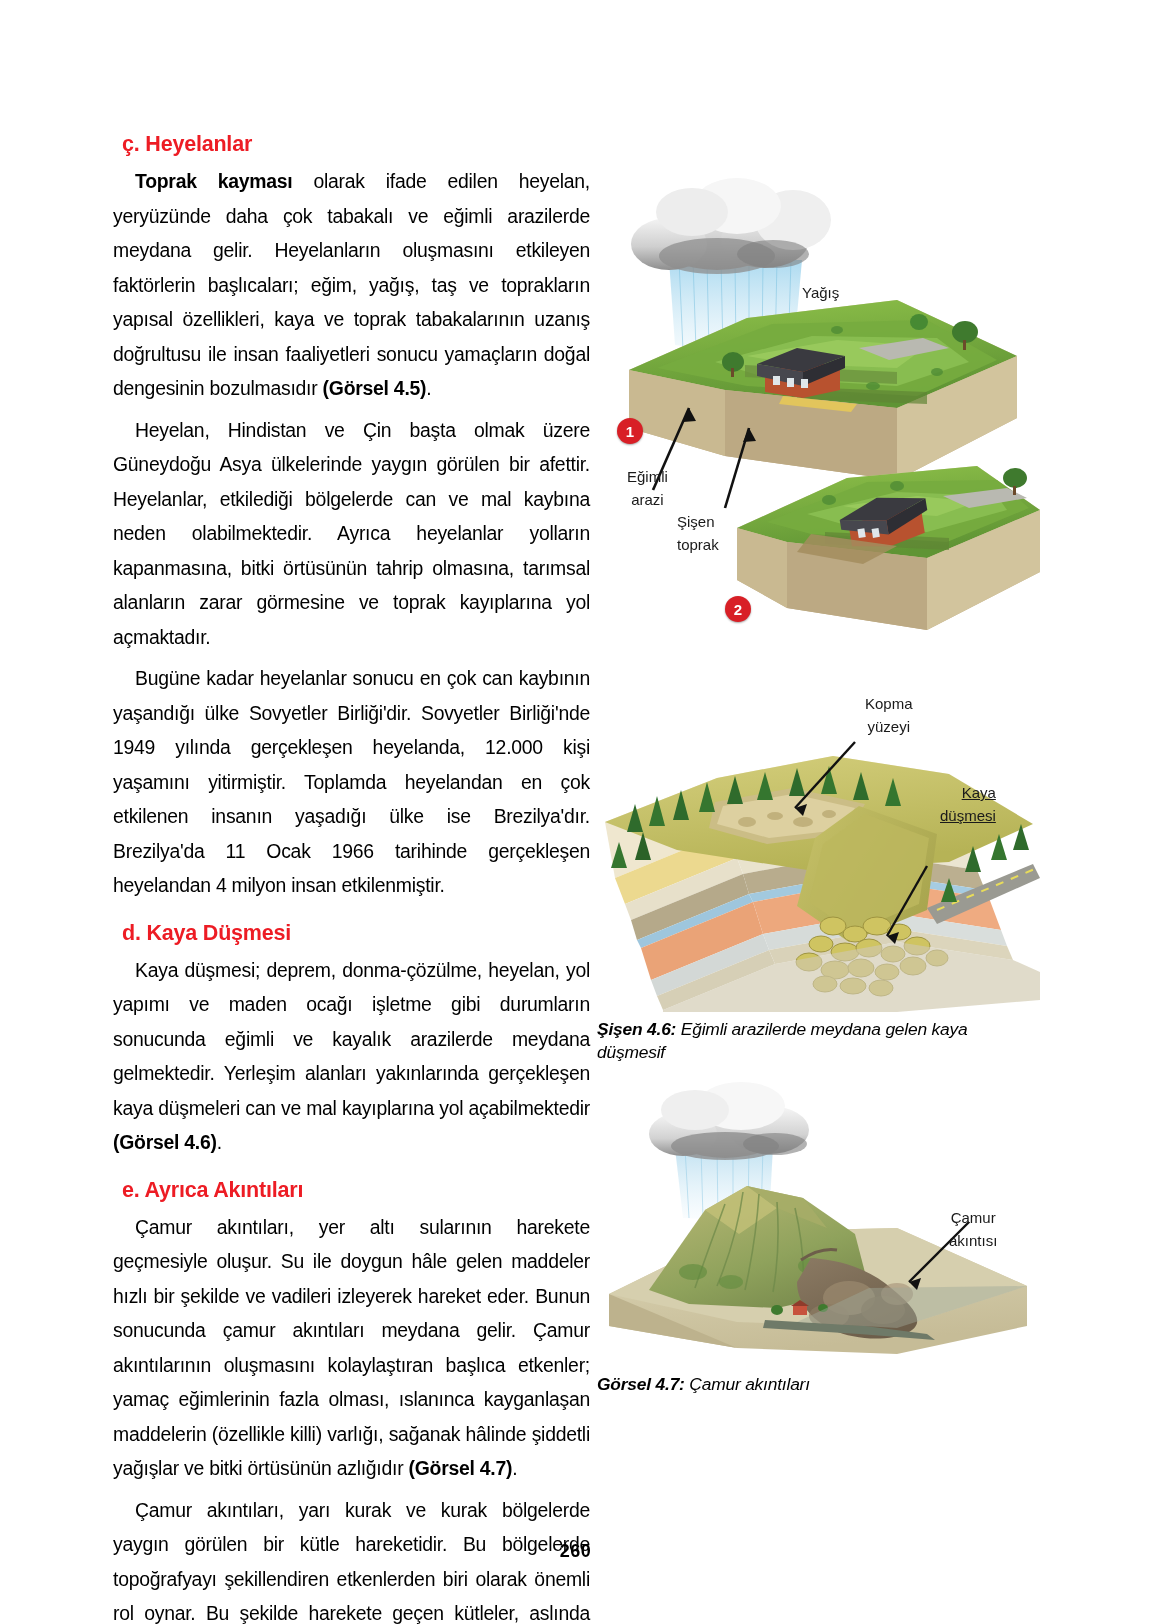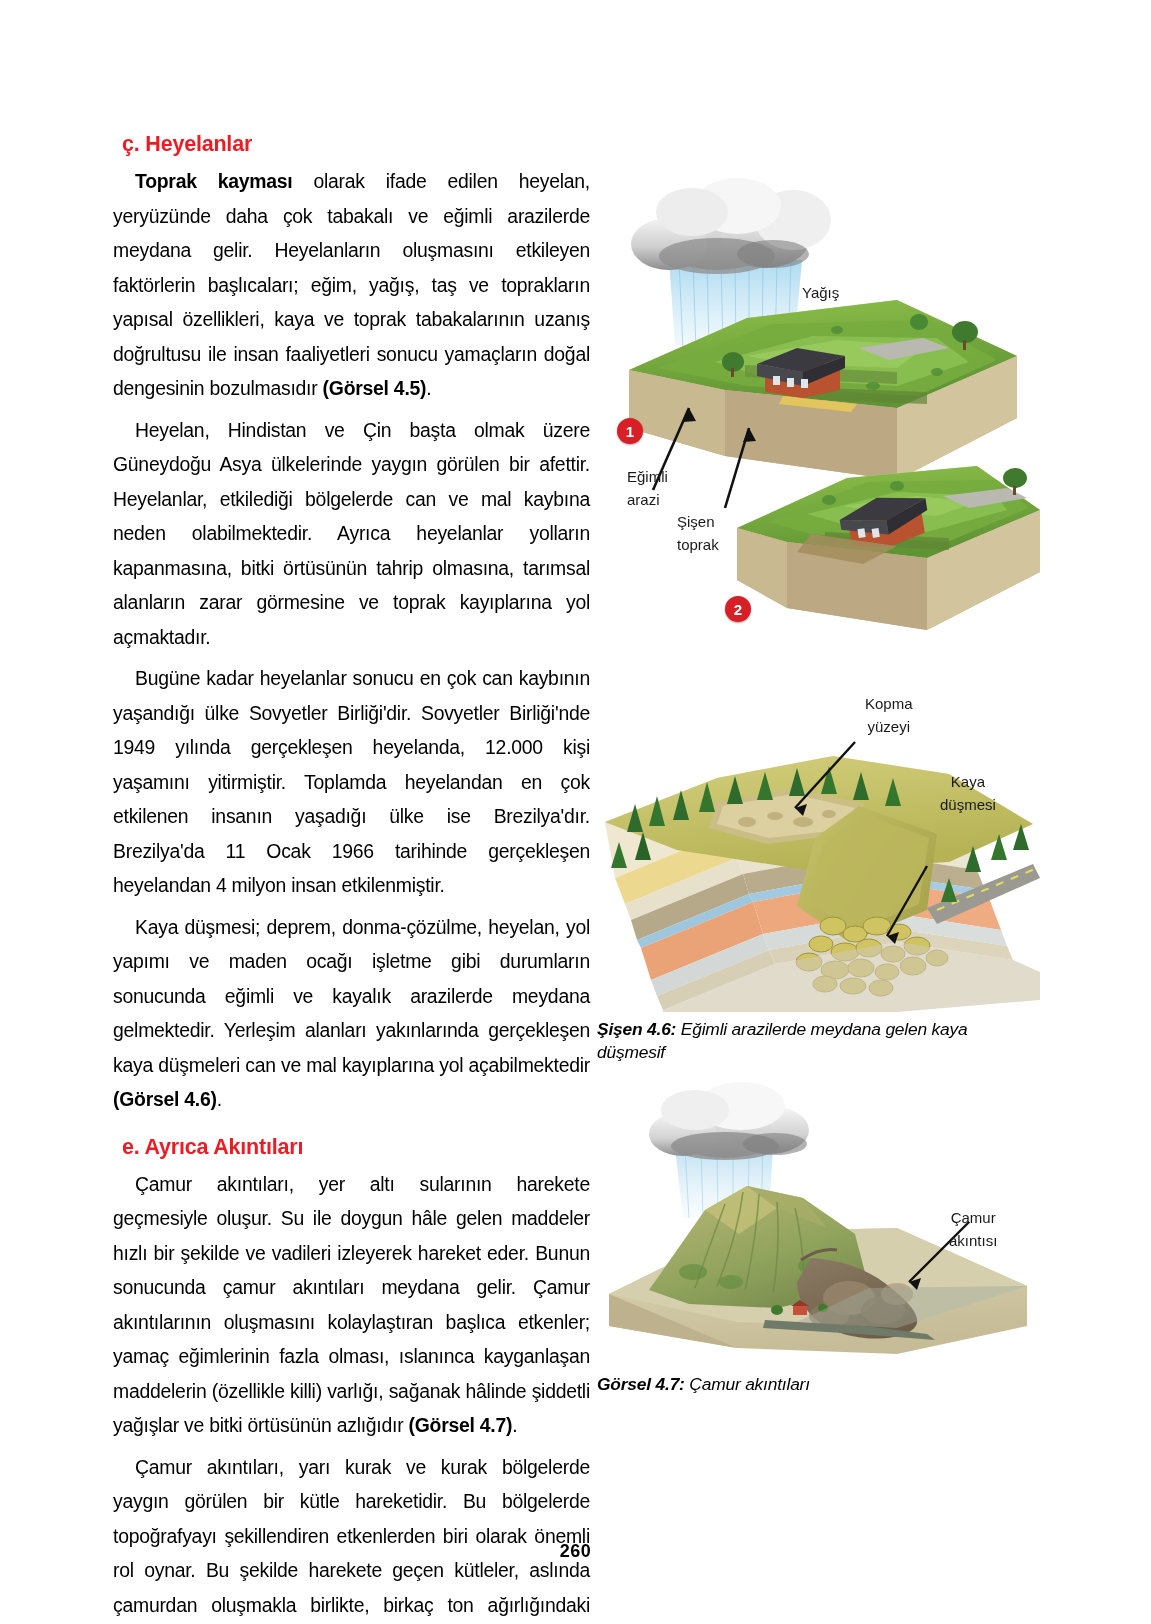--- a/index.html
+++ b/index.html
@@ -98,20 +98,21 @@
   <div class="col-left">
 
     <h2 class="section-head">ç. Heyelanlar</h2>
 
     <p class="body"><b>Toprak kayması</b><span> olarak ifade edilen heyelan, yeryüzünde daha çok tabakalı ve eğimli arazilerde meydana gelir. Heyelanların oluşmasını etkileyen faktörlerin başlıcaları; eğim, yağış, taş ve toprakların yapısal özellikleri, kaya ve toprak tabakalarının uzanış doğrultusu ile insan faaliyetleri sonucu yamaçların doğal dengesinin bozulmasıdır </span><b>(Görsel 4.5)</b><span>.</span></p>
 
     <p class="body">Heyelan, Hindistan ve Çin başta olmak üzere Güneydoğu Asya ülkelerinde yaygın görülen bir afettir. Heyelanlar, etkilediği bölgelerde can ve mal kaybına neden olabilmektedir. Ayrıca heyelanlar yolların kapanmasına, bitki örtüsünün tahrip olmasına, tarımsal alanların zarar görmesine ve toprak kayıplarına yol açmaktadır.</p>
 
     <p class="body">Bugüne kadar heyelanlar sonucu en çok can kaybının yaşandığı ülke Sovyetler Birliği'dir. Sovyetler Birliği'nde 1949 yılında gerçekleşen heyelanda, 12.000 kişi yaşamını yitirmiştir. Toplamda heyelandan en çok etkilenen insanın yaşadığı ülke ise Brezilya'dır. Brezilya'da 11 Ocak 1966 tarihinde gerçekleşen heyelandan 4 milyon insan etkilenmiştir.</p>
 
+    <h2 class="section-head spaced">d. Kaya Düşmesi</h2>
 
     <p class="body"><span>Kaya düşmesi; deprem, donma-çözülme, heyelan, yol yapımı ve maden ocağı işletme gibi durumların sonucunda eğimli ve kayalık arazilerde meydana gelmektedir. Yerleşim alanları yakınlarında gerçekleşen kaya düşmeleri can ve mal kayıplarına yol açabilmektedir </span><b>(Görsel 4.6)</b><span>.</span></p>
 
     <h2 class="section-head spaced">e. Ayrıca Akıntıları</h2>
 
     <p class="body"><span>Çamur akıntıları, yer altı sularının harekete geçmesiyle oluşur. Su ile doygun hâle gelen maddeler hızlı bir şekilde ve vadileri izleyerek hareket eder. Bunun sonucunda çamur akıntıları meydana gelir. Çamur akıntılarının oluşmasını kolaylaştıran başlıca etkenler; yamaç eğimlerinin fazla olması, ıslanınca kayganlaşan maddelerin (özellikle killi) varlığı, sağanak hâlinde şiddetli yağışlar ve bitki örtüsünün azlığıdır </span><b>(Görsel 4.7)</b><span>.</span></p>
 
     <p class="body">Çamur akıntıları, yarı kurak ve kurak bölgelerde yaygın görülen bir kütle hareketidir. Bu bölgelerde topoğrafyayı şekillendiren etkenlerden biri olarak önemli rol oynar. Bu şekilde harekete geçen kütleler, aslında çamurdan oluşmakla birlikte, birkaç ton ağırlığındaki kayaları da beraberinde sürükleyebilir.</p>
   </div>
 
@@ -233,21 +234,21 @@
 
           <g stroke="#111" stroke-width="2.6" fill="none">
             <line x1="56" y1="330" x2="92" y2="248"></line>
             <line x1="128" y1="348" x2="152" y2="268"></line>
           </g>
           <polygon points="92,248 86,262 99,261" fill="#111"></polygon>
           <polygon points="152,268 146,282 159,281" fill="#111"></polygon>
         </svg>
 
         <span class="fig-label" style="left:205px; top:121px;">Yağış</span>
-        <span class="fig-label" style="left:30px; top:305px; ">Eğimli
+        <span class="fig-label" style="left:30px; top:305px; text-align:center;">Eğimli
 arazi</span>
         <span class="fig-label" style="left:80px; top:350px; text-align:left;">Şişen
 toprak</span>
 
         <span class="badge" style="left:20px; top:258px;">1</span>
         <span class="badge" style="left:128px; top:436px;">2</span>
       </div>
     </div>
 
     <div class="figure" style="margin-top:22px;">
@@ -358,21 +359,21 @@
           <g stroke="#111" stroke-width="2.4" fill="none">
             <line x1="258" y1="60" x2="198" y2="126"></line>
             <line x1="330" y1="184" x2="290" y2="254"></line>
           </g>
           <polygon points="198,126 210,122 206,134" fill="#111"></polygon>
           <polygon points="290,254 302,250 298,262" fill="#111"></polygon>
         </svg>
 
         <span class="fig-label" style="left:268px; top:10px; text-align:center;">Kopma
 yüzeyi</span>
-        <span class="fig-label" style="left:343px; top:88px; text-align:center;">Kaya
+        <span class="fig-label" style="left:343px; top:99px; text-align:right;text-decoration:underline;">Kaya
 düşmesi</span>
       </div>
       <p class="caption"><span class="lbl">Şişen 4.6:</span><span> Eğimli arazilerde meydana gelen kaya düşmesif</span></p>
     </div>
 
     <div class="figure" style="margin-top:18px;">
       <div class="figbox" style="height:285px;">
         <svg viewBox="0 0 443 285" width="443" height="285">
           <defs>
             <linearGradient id="g47cloud" x1="0" y1="0" x2="0" y2="1">

